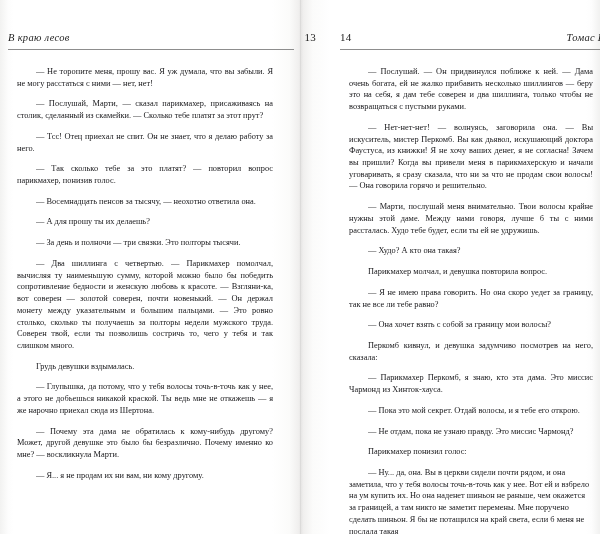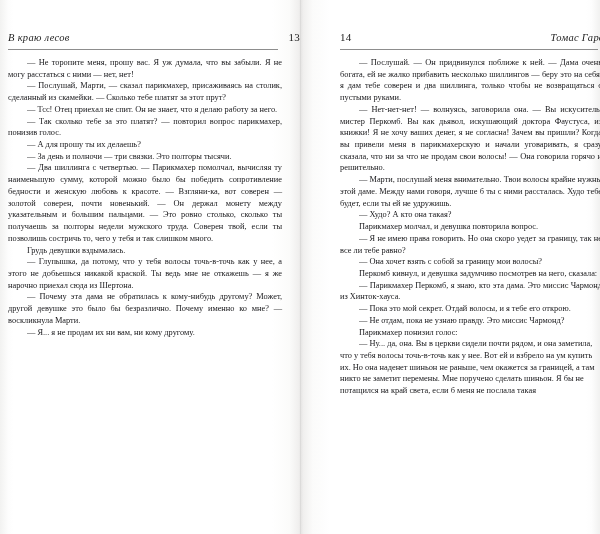--- a/index.html
+++ b/index.html
@@ -52,20 +52,21 @@
     left: 300px; top: 0;
     width: 1px; height: 534px;
     background: #dcdbda;
     pointer-events: none;
   }
 
   .page {
     position: absolute;
     top: 0;
     height: 534px;
+    padding-left: 16px;
   }
   .page-left  { left: 0px;   width: 292px; }
   .page-right { left: 330px; width: 270px; }
 
   .running-head {
     position: absolute;
     top: 31px;
     height: 16px;
     width: 100%;
     display: flex;
@@ -101,21 +102,21 @@
     font-size: 8.35px;
     line-height: 11.72px;
     text-align: justify;
     color: #17171a;
     hyphens: manual;
   }
   .page-left .body-text  { left: 8px;  width: 274px; }
   .page-right .body-text { left: 10px; width: 262px; }
 
   .body-text p {
-    margin: 0;
+    margin: 9px;
     text-indent: 19px;
     text-align: justify;
   }
   .body-text p:last-child { text-align: left; }
 </style>
 </head>
 <body>
 
 <div id="spread">
 
@@ -130,20 +131,21 @@
       <span class="rh-spacer"></span>
       <span class="rh-num">13</span>
     </div>
     <div class="head-rule"></div>
 
     <div class="body-text">
       <p>— Не торопите меня, прошу вас. Я уж думала, что вы забыли. Я не могу расстаться с ними — нет, нет!</p>
       <p>— Послушай, Марти, — сказал парикмахер, присаживаясь на столик, сделанный из скамейки. — Сколько тебе платят за этот прут?</p>
       <p>— Тсс! Отец приехал не спит. Он не знает, что я делаю работу за него.</p>
       <p>— Так сколько тебе за это платят? — повторил вопрос парикмахер, понизив голос.</p>
+      <p>— Восемнадцать пенсов за тысячу, — неохотно ответила она.</p>
       <p>— А для прошу ты их делаешь?</p>
       <p>— За день и полночи — три связки. Это полторы тысячи.</p>
       <p>— Два шиллинга с четвертью. — Парикмахер помолчал, вычисляя ту наименьшую сумму, которой можно было бы победить сопротивление бедности и женскую любовь к красоте. — Взгляни-ка, вот соверен — золотой соверен, почти новенький. — Он держал монету между указательным и большим пальцами. — Это ровно столько, сколько ты получаешь за полторы недели мужского труда. Соверен твой, если ты позволишь состричь то, чего у тебя и так слишком много.</p>
       <p>Грудь девушки вздымалась.</p>
       <p>— Глупышка, да потому, что у тебя волосы точь-в-точь как у нее, а этого не добьешься никакой краской. Ты ведь мне не откажешь — я же нарочно приехал сюда из Шертона.</p>
       <p>— Почему эта дама не обратилась к кому-нибудь другому? Может, другой девушке это было бы безразлично. Почему именно ко мне? — воскликнула Марти.</p>
       <p>— Я... я не продам их ни вам, ни кому другому.</p>
     </div>
   </div>
 

